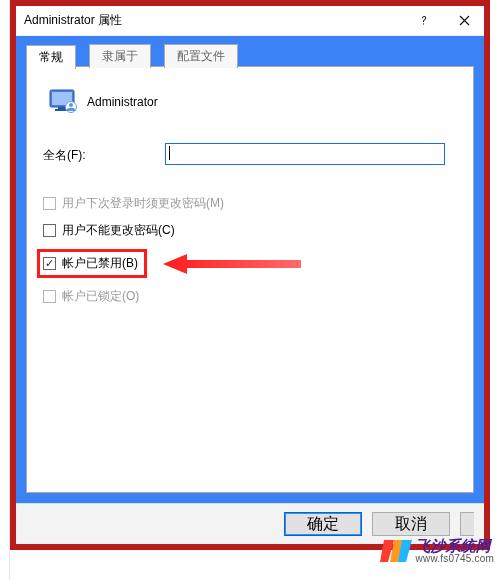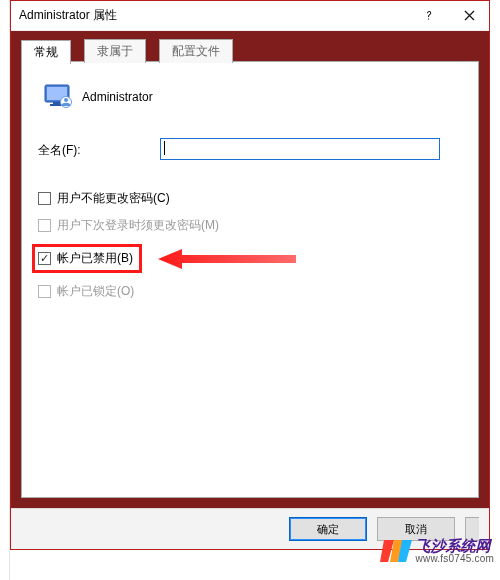--- a/index.html
+++ b/index.html
@@ -19,22 +19,22 @@
     left: 0; top: 0; bottom: 0;
     width: 10px;
     background: #fff;
     border-right: 1px solid #e5e5e5;
   }
   .window {
     position: absolute;
     left: 10px; top: 0;
     width: 480px;
     height: 550px;
-    border: 1px solid #b91c1c;
-    background: #7f1d1d;
+    border: 6px solid #b91c1c;
+    background: #3b82f6;
     display: flex;
     flex-direction: column;
   }
   .titlebar {
     height: 30px;
     display: flex;
     align-items: center;
     justify-content: space-between;
     padding-left: 8px;
     background: #fff;
@@ -172,21 +172,21 @@
     justify-content: flex-end;
     padding: 8px 10px;
     background: #f3f3f3;
     border-top: 1px solid #ddd;
   }
   .btn {
     min-width: 78px;
     height: 24px;
     border: 1px solid #adadad;
     background: #e1e1e1;
-    font-size: 11px;
+    font-size: 16px;
     font-family: inherit;
     display: flex;
     align-items: center;
     justify-content: center;
     cursor: default;
   }
   .btn.default {
     border-color: #0a64c4;
     box-shadow: inset 0 0 0 1px #2b90ff;
   }
@@ -262,27 +262,27 @@
         <div style="position:relative">
           <input class="text-input focused" value="" style="">
           <span class="caret"></span>
         </div>
       </div>
 
 
       <div style="height:6px"></div>
 
       <div class="cb-row">
+        <span class="cb disabled"></span>
+        <span class="cb-label disabled">用户下次登录时须更改密码(M)</span>
+      </div>
+
+      <div class="cb-row">
         <span class="cb"></span>
         <span class="cb-label">用户不能更改密码(C)</span>
-      </div>
-
-      <div class="cb-row">
-        <span class="cb disabled"></span>
-        <span class="cb-label disabled">用户下次登录时须更改密码(M)</span>
       </div>
 
 
       <div class="cb-row" style="margin-left:-6px;">
         <span class="highlight-box">
           <span class="cb checked"></span>
           <span class="cb-label">帐户已禁用(B)</span>
         </span>
         <span class="arrow-wrap">
           <svg width="140" height="24" viewBox="0 0 140 24">

